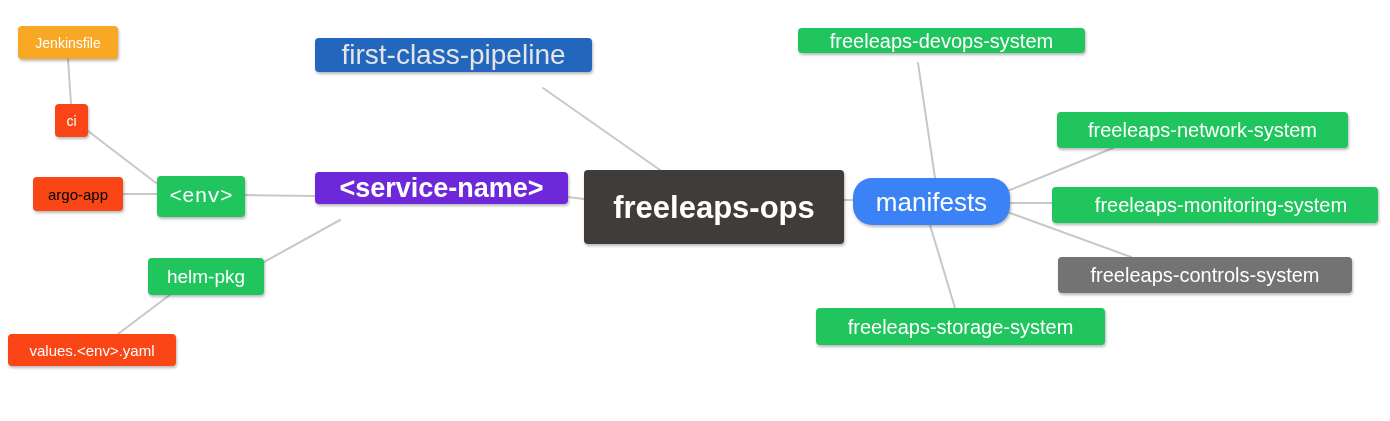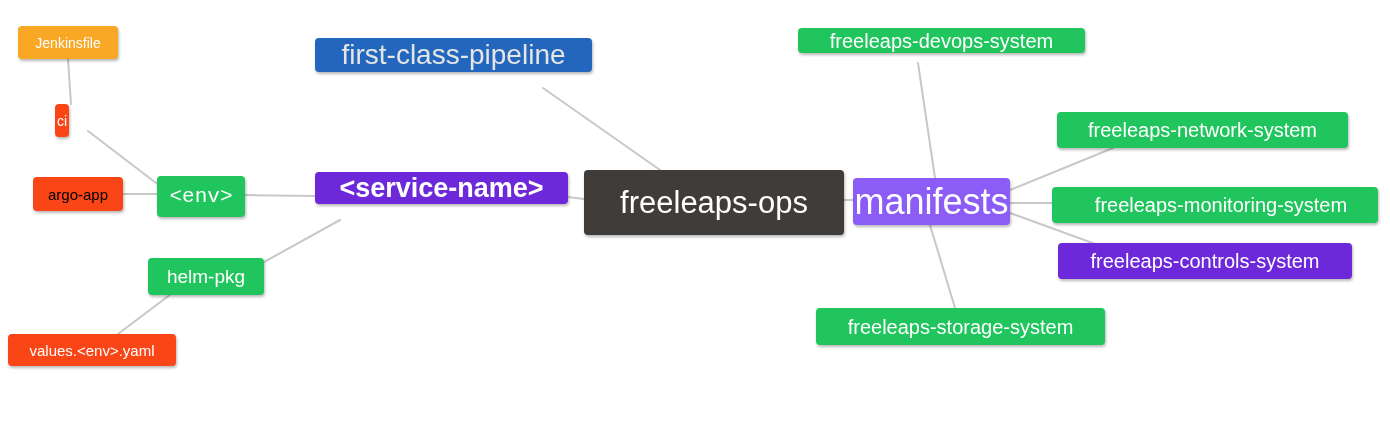--- a/index.html
+++ b/index.html
@@ -55,56 +55,56 @@
       <line x1="935" y1="178" x2="918" y2="63" stroke="#c8c8c8" stroke-width="2" stroke-linecap="round"></line>
       <line x1="1010" y1="190" x2="1113" y2="148" stroke="#c8c8c8" stroke-width="2" stroke-linecap="round"></line>
       <line x1="1010" y1="203" x2="1052" y2="203" stroke="#c8c8c8" stroke-width="2" stroke-linecap="round"></line>
       <line x1="1010" y1="213" x2="1131" y2="257" stroke="#c8c8c8" stroke-width="2" stroke-linecap="round"></line>
       <line x1="930" y1="225" x2="955" y2="308" stroke="#c8c8c8" stroke-width="2" stroke-linecap="round"></line>
     </svg>
   <div id="node-layer">
       <div class="node" style="left: 18px; top: 26px; width: 100px; height: 33px; background: rgb(249, 168, 37); color: rgb(255, 255, 255); font-size: 14px;">
         <span class="node-label">Jenkinsfile</span>
       </div>
-      <div class="node" style="left: 55px; top: 104px; width: 14px; height: 33px; background: rgb(250, 70, 22); color: rgb(255, 255, 255); font-size: 14px;">
+      <div class="node" style="left: 55px; top: 104px; width: 33px; height: 33px; background: rgb(250, 70, 22); color: rgb(255, 255, 255); font-size: 14px;">
         <span class="node-label">ci</span>
       </div>
       <div class="node" style="left: 33px; top: 177px; width: 90px; height: 34px; background: rgb(250, 70, 22); color: #000000; font-size: 15px;">
         <span class="node-label">argo-app</span>
       </div>
       <div class="node" style="left: 157px; top: 176px; width: 88px; height: 41px; background: rgb(32, 197, 94); color: rgb(255, 255, 255); font-size: 21px; font-family: Liberation Mono, monospace;">
         <span class="node-label">&lt;env&gt;</span>
       </div>
       <div class="node" style="left: 148px; top: 258px; width: 116px; height: 37px; background: rgb(32, 197, 94); color: rgb(255, 255, 255); font-size: 19px;">
         <span class="node-label">helm-pkg</span>
       </div>
       <div class="node" style="left: 8px; top: 334px; width: 168px; height: 32px; background: rgb(250, 70, 22); color: rgb(255, 255, 255); font-size: 15px;">
         <span class="node-label">values.&lt;env&gt;.yaml</span>
       </div>
       <div class="node" style="left: 315px; top: 38px; width: 277px; height: 34px; background: rgb(34, 103, 189); color: #e5e5e5; font-size: 28px;">
         <span class="node-label">first-class-pipeline</span>
       </div>
       <div class="node" style="left: 315px; top: 172px; width: 253px; height: 32px; background: #6d28d9; color: rgb(255, 255, 255); font-size: 27px; font-weight: bold;">
         <span class="node-label">&lt;service-name&gt;</span>
       </div>
-      <div class="node" style="left: 584px; top: 170px; width: 260px; height: 65px; background: rgb(64, 60, 57); color: rgb(255, 255, 255); font-size: 31px;">
+      <div class="node" style="left: 584px; top: 170px; width: 260px; height: 74px; background: rgb(64, 60, 57); color: rgb(255, 255, 255); font-size: 31px; font-weight: bold;">
         <span class="node-label">freeleaps-ops</span>
       </div>
-      <div class="node" style="left: 853px; top: 178px; width: 157px; height: 47px; background: #8b5cf6; color: rgb(255, 255, 255); font-size: 36px;">
+      <div class="node" style="left: 853px; top: 178px; width: 157px; height: 47px; background: #3b82f6; color: rgb(255, 255, 255); font-size: 26px; border-radius: 19px;">
         <span class="node-label">manifests</span>
       </div>
       <div class="node" style="left: 798px; top: 28px; width: 287px; height: 25px; background: rgb(32, 197, 94); color: rgb(255, 255, 255); font-size: 20px;">
         <span class="node-label">freeleaps-devops-system</span>
       </div>
       <div class="node" style="left: 1057px; top: 112px; width: 291px; height: 36px; background: rgb(32, 197, 94); color: rgb(255, 255, 255); font-size: 20px;">
         <span class="node-label">freeleaps-network-system</span>
       </div>
       <div class="node" style="left: 1052px; top: 187px; width: 326px; height: 36px; background: rgb(32, 197, 94); color: rgb(255, 255, 255); font-size: 20px; padding-left: 12px;">
         <span class="node-label">freeleaps-monitoring-system</span>
       </div>
-      <div class="node" style="left: 1058px; top: 243px; width: 294px; height: 36px; background: #6d28d9; color: rgb(255, 255, 255); font-size: 20px; align-items: center;">
+      <div class="node" style="left: 1058px; top: 257px; width: 294px; height: 36px; background: #737373; color: rgb(255, 255, 255); font-size: 20px; align-items: center;">
         <span class="node-label">freeleaps-controls-system</span>
       </div>
       <div class="node" style="left: 816px; top: 308px; width: 289px; height: 37px; background: rgb(32, 197, 94); color: rgb(255, 255, 255); font-size: 20px; align-items: center;">
         <span class="node-label">freeleaps-storage-system</span>
       </div>
     </div>
 </div>
 
 </body></html>

